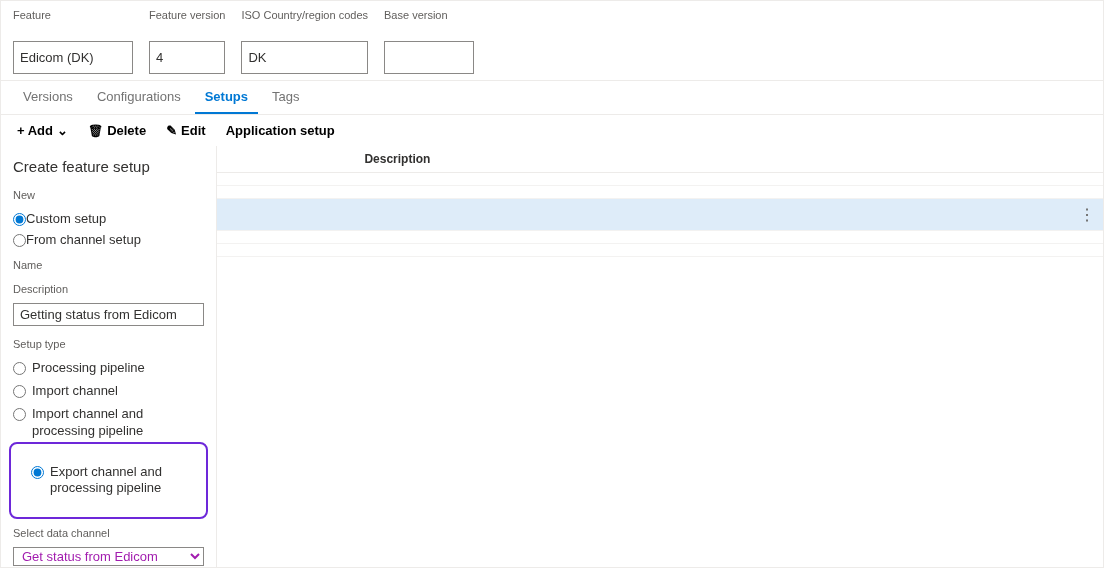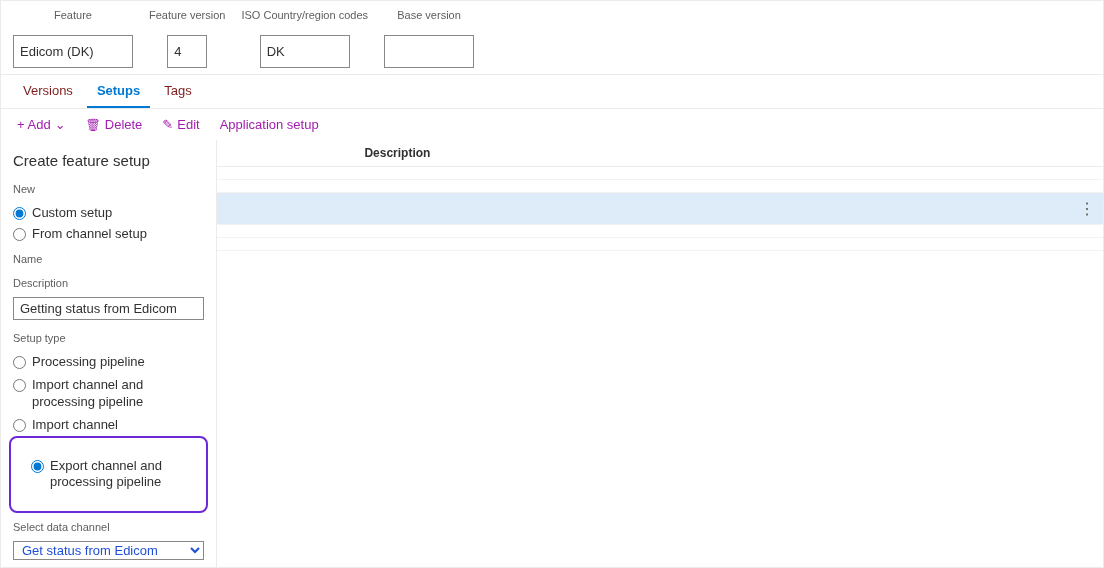--- a/index.html
+++ b/index.html
@@ -24,22 +24,21 @@
       display: flex;
       align-items: flex-end;
       padding: 8px 12px 6px 12px;
       gap: 16px;
       border-bottom: 1px solid #edebe9;
       background: #fff;
     }
     .field-group {
       display: flex;
       flex-direction: column;
-      gap: 14px;
-      align-items: center;
+      gap: 20px;
     }
     .field-label {
       font-size: 11px;
       color: #605e5c;
     }
     .field-value {
       font-size: 13px;
       color: #323130;
       background: #fff;
       border: 1px solid #8a8886;
@@ -57,21 +56,21 @@
       display: flex;
       align-items: center;
       padding: 0 12px;
       border-bottom: 1px solid #edebe9;
       background: #fff;
       gap: 4px;
     }
     .tab-item {
       padding: 8px 10px;
       font-size: 13px;
-      color: #7f1d1d;
+      color: #737373;
       cursor: pointer;
       border-bottom: 2px solid transparent;
     }
     .tab-item.active {
       color: #0078d4;
       border-bottom: 2px solid #0078d4;
       font-weight: 600;
     }
 
     .toolbar {
@@ -79,25 +78,26 @@
       align-items: center;
       padding: 6px 12px;
       gap: 12px;
       background: #fff;
     }
     .toolbar-btn {
       display: flex;
       align-items: center;
       gap: 4px;
       font-size: 13px;
-      color: #a21caf;
+      color: #000000;
       cursor: pointer;
       background: none;
       border: none;
       padding: 2px 4px;
+      font-weight: bold;
     }
 
     .content-area {
       display: flex;
       flex: 1;
       overflow: hidden;
     }
 
     
     .left-panel {
@@ -124,21 +124,20 @@
     }
     .radio-group {
       display: flex;
       flex-direction: column;
       gap: 6px;
       margin-top: 2px;
     }
     .radio-item {
       display: flex;
       align-items: flex-end;
-      gap: 6px;
       font-size: 13px;
       cursor: pointer;
     }
     .radio-item input[type="radio"] {
       margin-top: 2px;
       accent-color: #0078d4;
     }
     .input-field {
       width: 100%;
       height: 26px;
@@ -175,21 +174,21 @@
       padding: 20px;
       margin: -4px;
     }
 
     .select-field {
       width: 100%;
       height: 26px;
       border: 1px solid #8a8886;
       padding: 0 4px;
       font-size: 13px;
-      color: #1d4ed8;
+      color: #a21caf;
       background: #fff;
       outline: none;
       cursor: pointer;
       appearance: auto;
     }
 
     .create-btn {
       background: #0078d4;
       color: #fff;
       border: none;
@@ -257,20 +256,21 @@
       <div class="field-value medium">DK</div>
     </div>
     <div class="field-group">
       <span class="field-label">Base version</span>
       <div class="field-value medium"></div>
     </div>
   </div>
 
   <div class="tabs-bar">
     <div class="tab-item">Versions</div>
+    <div class="tab-item">Configurations</div>
     <div class="tab-item active">Setups</div>
     <div class="tab-item">Tags</div>
   </div>
 
   <div class="toolbar">
     <button class="toolbar-btn">
       <span>+ Add</span>
       <span>⌄</span>
     </button>
     <button class="toolbar-btn">
@@ -309,25 +309,25 @@
       <input class="input-field" type="text" value="Getting status from Edicom" style="">
 
       <div class="section-label">Setup type</div>
       <div class="setup-type-group">
         <label class="setup-type-item">
           <input type="radio" name="setup_type" style="">
           <span>Processing pipeline</span>
         </label>
         <label class="setup-type-item">
           <input type="radio" name="setup_type" style="">
-          <span>Import channel and processing pipeline</span>
+          <span>Import channel</span>
         </label>
         <label class="setup-type-item">
           <input type="radio" name="setup_type" style="">
-          <span>Import channel</span>
+          <span>Import channel and processing pipeline</span>
         </label>
         <div class="highlighted-option">
           <label class="setup-type-item">
             <input type="radio" name="setup_type" checked="" style="">
             <span>Export channel and processing pipeline</span>
           </label>
         </div>
       </div>
 
       <div class="section-label">Select data channel</div>

